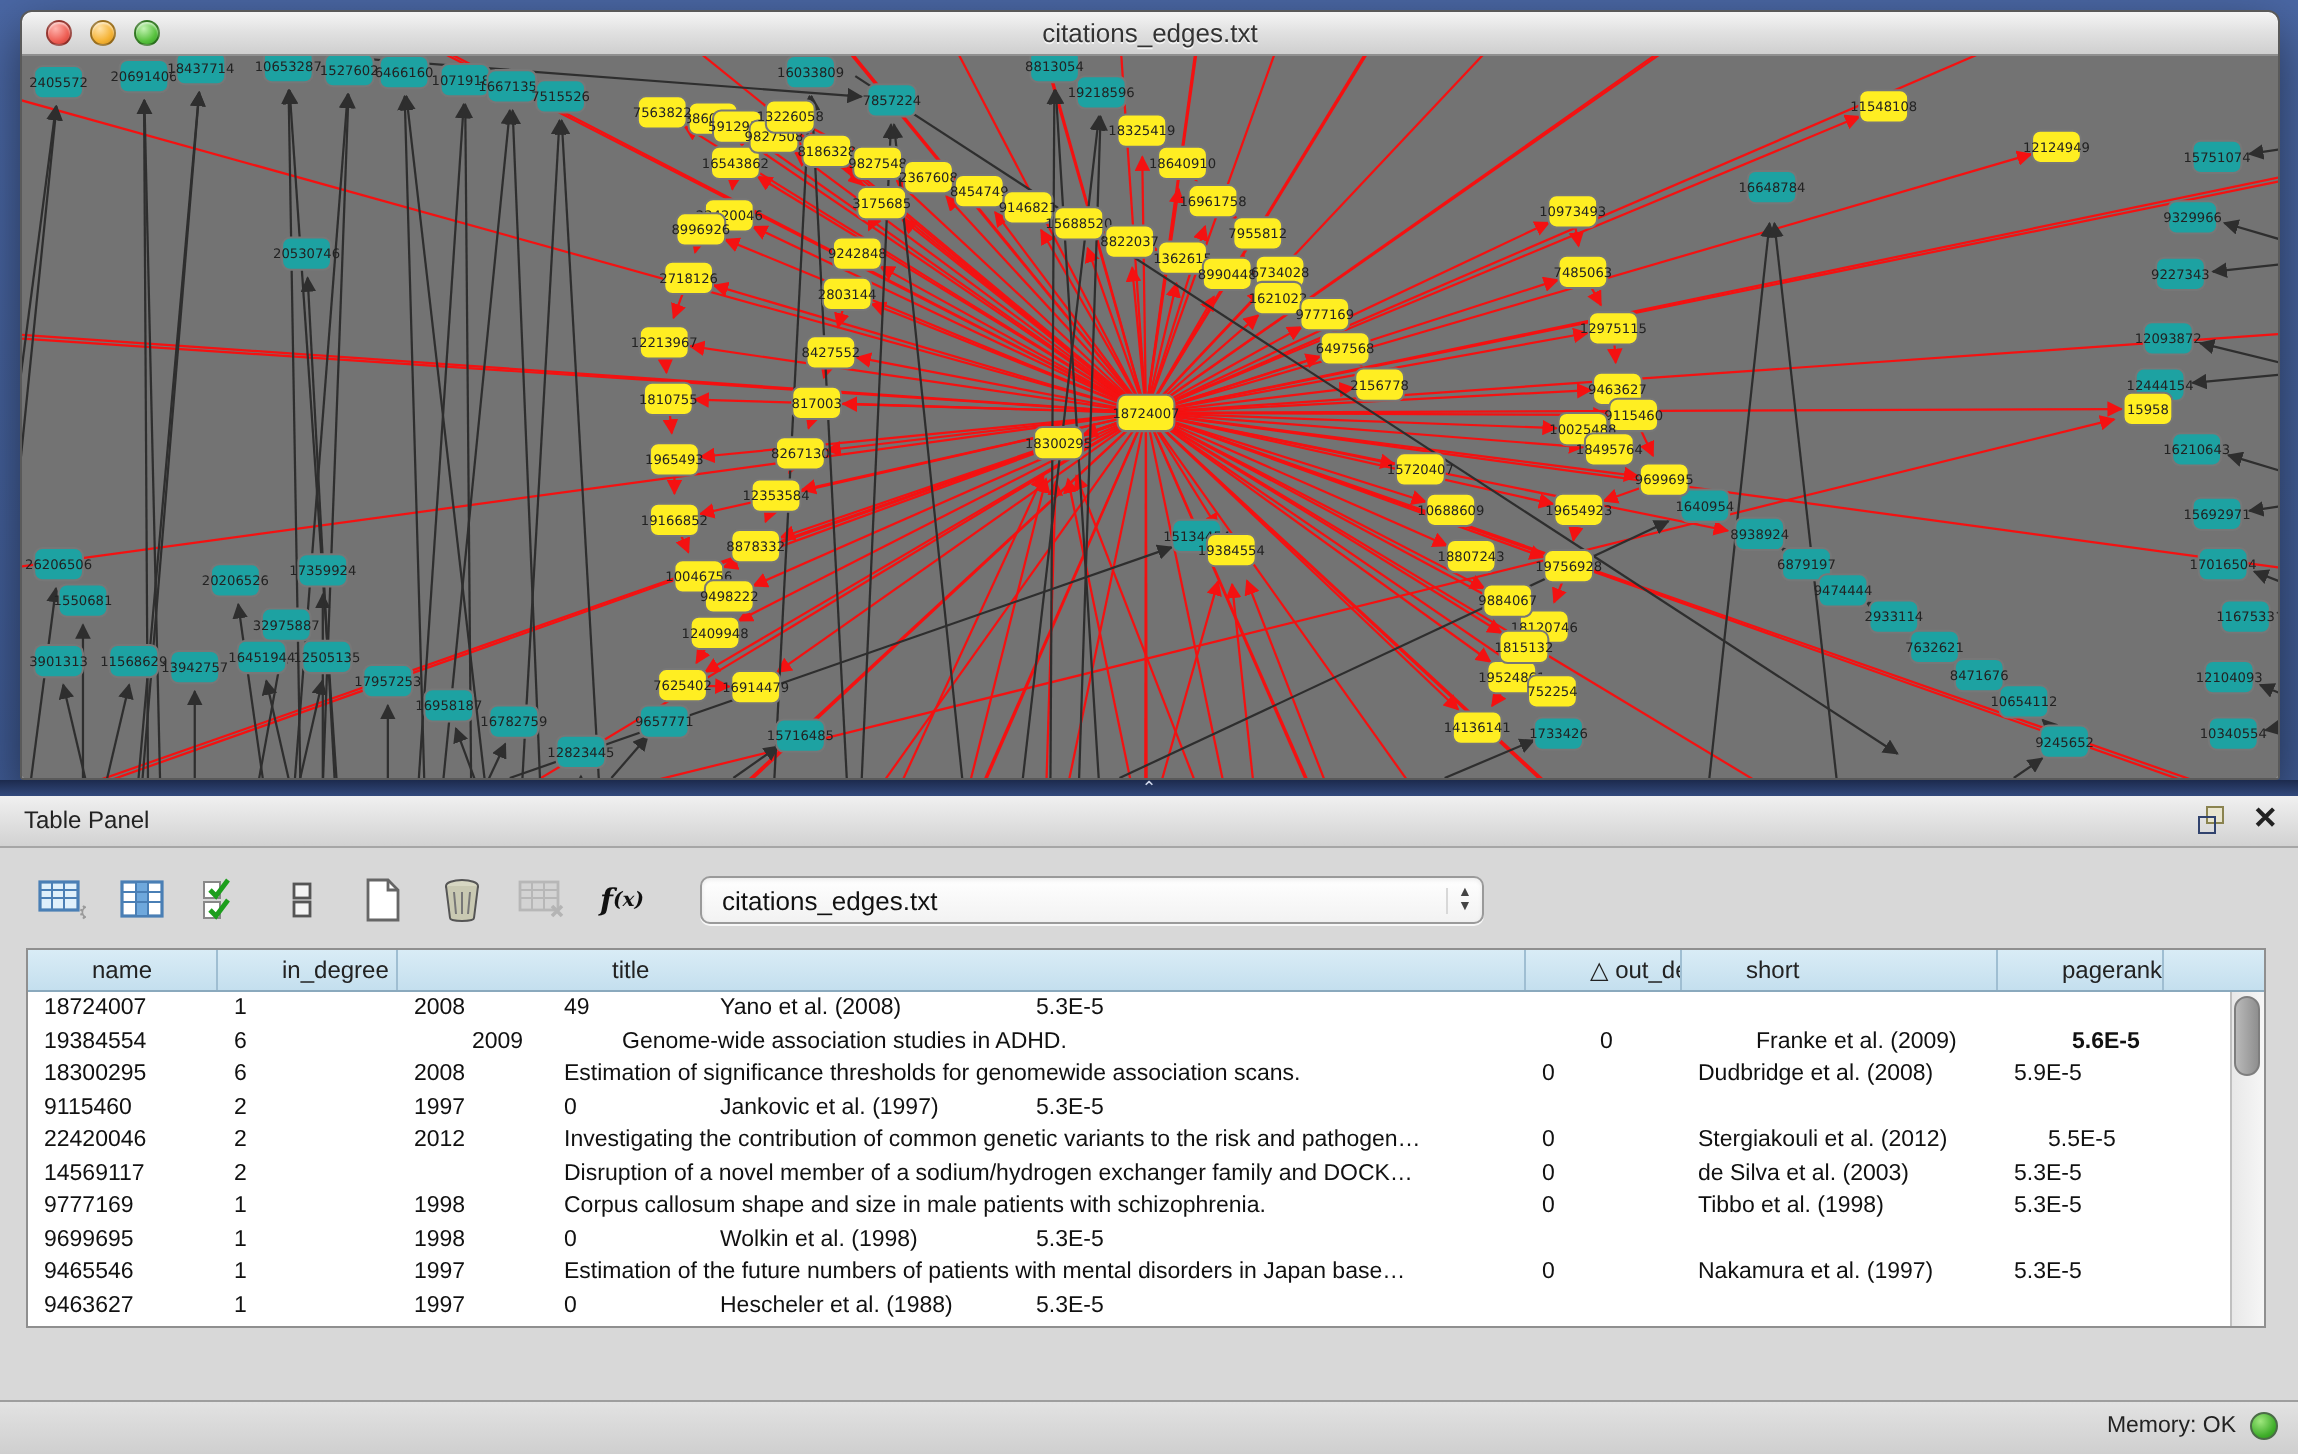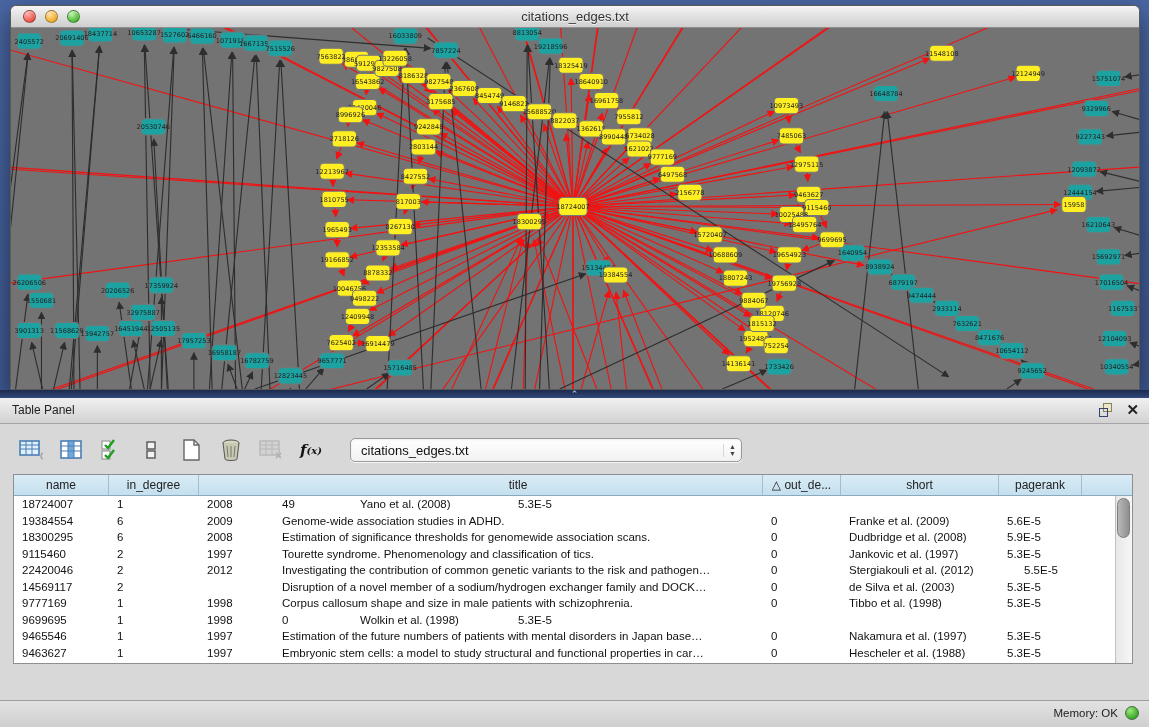--- a/index.html
+++ b/index.html
@@ -57,22 +57,22 @@
     box-shadow:0 1px 0 rgba(255,255,255,.8), inset 0 1px 2px rgba(0,0,0,.08); }
   .combo .cval { flex:1; font-size:13px; color:#111; padding-left:10px; }
   .combo .arrows { width:18px; display:flex; flex-direction:column; align-items:center; gap:1px;
     font-size:7px; color:#444; line-height:6px; border-left:1px solid #d8d8d8; }
 
   
   .dtable { position:absolute; left:5px; top:44px; width:1120px; height:190px;
     border:1px solid #8f8f8f; background:#fff; display:flex; flex-direction:column; }
   .thead { display:flex; height:21px; background:linear-gradient(180deg,#d9ecf6,#c4dfee);
     border-bottom:1px solid #8aa9bd; flex:none; }
-  .th { font-size:12px; color:#222; text-align:center; line-height:20px;
-    border-right:1px solid #9fbed2; overflow:hidden; white-space:nowrap; }
+  .th { font-size:12px; color:#222; line-height:20px;
+    border-right:1px solid #9fbed2; overflow:hidden; white-space:nowrap;padding-left:32px; }
   .tbody { position:relative; flex:1; overflow:hidden; background:#fff; }
   .trow { display:flex; height:16.5px; }
   .td { font-size:11.5px; color:#111; line-height:16.5px; padding-left:8px;
     overflow:hidden; white-space:nowrap; }
   .vscroll { position:absolute; right:0; top:21px; bottom:0; width:17px;
     background:linear-gradient(90deg,#e8e8e8,#f6f6f6); border-left:1px solid #c0c0c0; }
   .vthumb { position:absolute; left:1px; top:2px; width:13px; height:40px; border-radius:7px;
     background:linear-gradient(90deg,#b9b9b9,#8f8f8f); border:1px solid #7e7e7e; }
 
   
@@ -941,40 +941,39 @@
               <div class="td" style="width: 95px;">18724007</div>
               <div class="td" style="width: 90px;">1</div>
               <div class="td" style="width: 75px;">2008</div>
               <div class="td" style="width: 78px;">49</div>
               <div class="td" style="width: 158px;">Yano et al. (2008)</div>
               <div class="td" style="width: 83px;">5.3E-5</div>
             </div>
             <div class="trow">
               <div class="td" style="width: 95px;">19384554</div>
               <div class="td" style="width: 90px;">6</div>
-              <div class="td" style="width: 75px;">2009</div>
+              <div class="td" style="width: 75px; margin-left: 29px;">2009</div>
               <div class="td" style="width: 489px;">Genome-wide association studies in ADHD.</div>
               <div class="td" style="width: 78px;">0</div>
               <div class="td" style="width: 158px;">Franke et al. (2009)</div>
-              <div class="td" style="width: 83px;">5.6E-5</div>
+              <div class="td" style="width: 83px; font-weight: bold;">5.6E-5</div>
             </div>
             <div class="trow">
               <div class="td" style="width: 95px;">18300295</div>
               <div class="td" style="width: 90px;">6</div>
               <div class="td" style="width: 75px;">2008</div>
               <div class="td" style="width: 489px;">Estimation of significance thresholds for genomewide association scans.</div>
               <div class="td" style="width: 78px;">0</div>
               <div class="td" style="width: 158px;">Dudbridge et al. (2008)</div>
               <div class="td" style="width: 83px;">5.9E-5</div>
             </div>
             <div class="trow">
               <div class="td" style="width: 95px;">9115460</div>
               <div class="td" style="width: 90px;">2</div>
               <div class="td" style="width: 75px;">1997</div>
-              <div class="td" style="width: 489px;">Tourette syndrome. Phenomenology and classification of tics.</div>
               <div class="td" style="width: 78px;">0</div>
               <div class="td" style="width: 158px;">Jankovic et al. (1997)</div>
               <div class="td" style="width: 83px;">5.3E-5</div>
             </div>
             <div class="trow">
               <div class="td" style="width: 95px;">22420046</div>
               <div class="td" style="width: 90px;">2</div>
               <div class="td" style="width: 75px;">2012</div>
               <div class="td" style="width: 489px;">Investigating the contribution of common genetic variants to the risk and pathogen…</div>
               <div class="td" style="width: 78px;">0</div>
@@ -1013,21 +1012,20 @@
               <div class="td" style="width: 75px;">1997</div>
               <div class="td" style="width: 489px;">Estimation of the future numbers of patients with mental disorders in Japan base…</div>
               <div class="td" style="width: 78px;">0</div>
               <div class="td" style="width: 158px;">Nakamura et al. (1997)</div>
               <div class="td" style="width: 83px;">5.3E-5</div>
             </div>
             <div class="trow">
               <div class="td" style="width: 95px;">9463627</div>
               <div class="td" style="width: 90px;">1</div>
               <div class="td" style="width: 75px;">1997</div>
-              <div class="td" style="width: 489px;">Embryonic stem cells: a model to study structural and functional properties in car…</div>
               <div class="td" style="width: 78px;">0</div>
               <div class="td" style="width: 158px;">Hescheler et al. (1988)</div>
               <div class="td" style="width: 83px;">5.3E-5</div>
             </div>
           </div>
         <div class="vscroll">
           <div class="vthumb"></div>
         </div>
       </div>
     </div>

